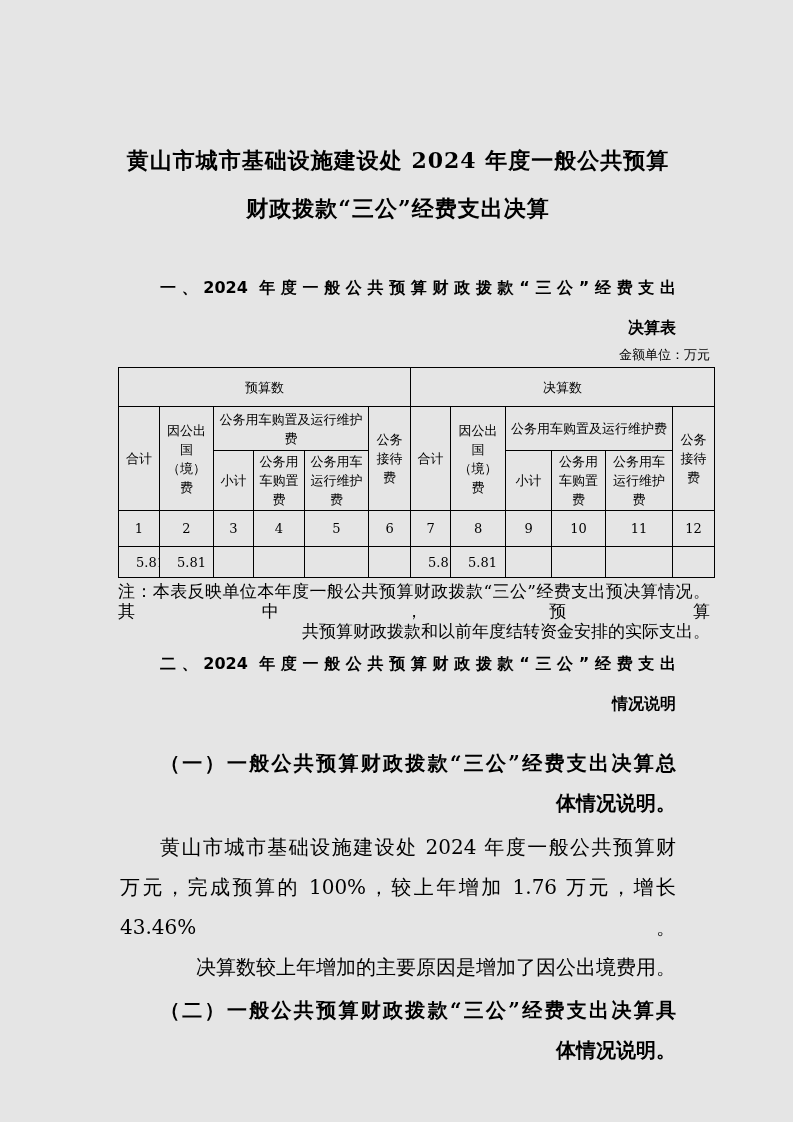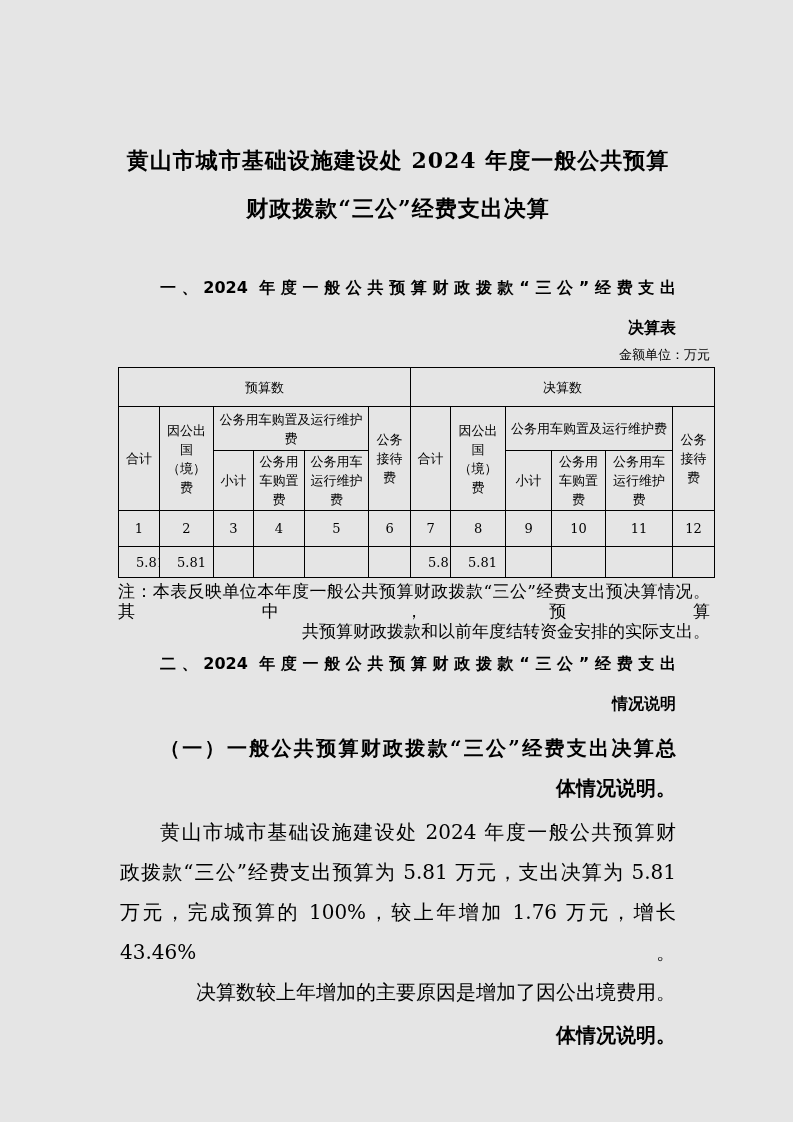--- a/index.html
+++ b/index.html
@@ -39,21 +39,21 @@
   .sec2 { margin-top: 3px; }
   
   .h-kai {
     margin-left: 120px;
     width: 556px;
     font-family: "DejaVu Serif", serif;
     font-weight: bold;
     font-size: 20px;
     line-height: 40px;
   }
-  .sub1 { margin-top: 4px; }
+  .sub1 { margin-top: 19px; }
   .sub2 { margin-top: 3px; }
   
   .body-para {
     margin: 4px 0 0 120px;
     width: 556px;
     font-family: "DejaVu Serif", serif;
     font-size: 20px;
     line-height: 40px;
   }
   
@@ -194,22 +194,22 @@
     <div class="plainline">情况说明</div>
   </div>
 
   <div class="h-kai sub1">
     <div class="jline indent">（一）一般公共预算财政拨款“三公”经费支出决算总</div>
     <div class="plainline">体情况说明。</div>
   </div>
 
   <div class="body-para">
     <div class="jline indent">黄山市城市基础设施建设处 2024 年度一般公共预算财</div>
-    <div class="jline">政拨款“三公”经费支出预算为 5.81 万元，支出决算为 5.81</div>
     <div class="jline">万元，完成预算的 100%，较上年增加 1.76 万元，增长 43.46%。</div>
     <div class="plainline">决算数较上年增加的主要原因是增加了因公出境费用。</div>
   </div>
 
   <div class="h-kai sub2">
+    <div class="jline indent">（二）一般公共预算财政拨款“三公”经费支出决算具</div>
     <div class="plainline">体情况说明。</div>
   </div>
 
 </div>
 
 </body></html>

